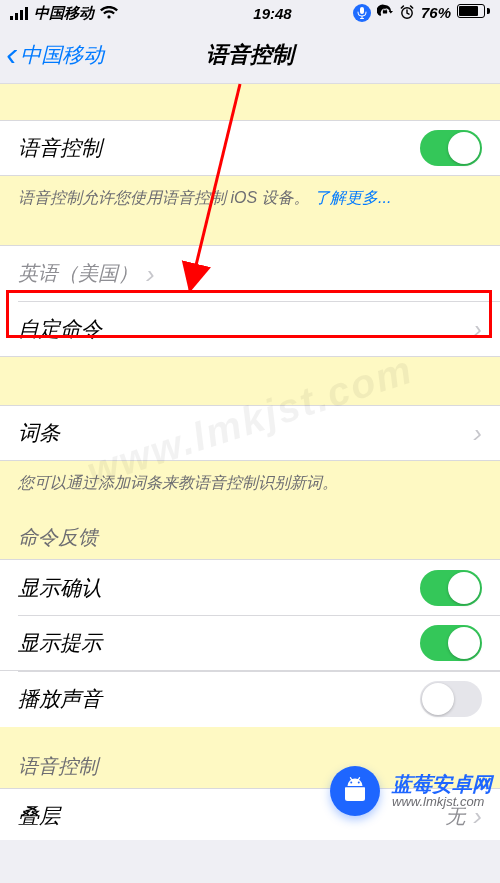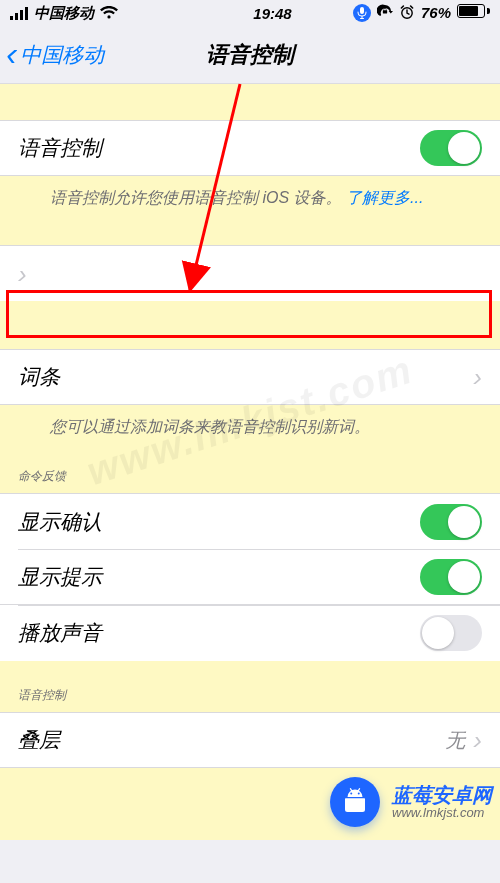--- a/index.html
+++ b/index.html
@@ -30,44 +30,44 @@
   .group { margin-top:36px; }
   .group.first { margin-top:36px; }
   .cell-row { background:#fff; min-height:56px; display:flex; align-items:center; padding:0 18px; font-size:21px; position:relative; }
   .cell-row + .cell-row::before { content:""; position:absolute; left:18px; right:0; top:0; height:1px; background:#d9d9dd; }
   .cell-border-top { border-top:1px solid #d9d9dd; }
   .cell-border-bottom { border-bottom:1px solid #d9d9dd; }
   .cell-label { flex:1; }
   .cell-value { color:#8e8e93; font-size:20px; margin-right:8px; }
   .chevron { color:#c7c7cc; font-size:26px; font-weight:300; line-height:0; }
 
-  .footer-note { padding:10px 18px 0 18px; font-size:16px; color:#6d6d72; line-height:1.45;margin-left:32px; }
+  .footer-note { padding:10px 18px 0 18px; font-size:16px; color:#6d6d72; line-height:1.45; }
   .footer-note a { color:#007aff; text-decoration:none; }
 
-  .header-note { padding:0 26px 8px 18px; font-size:12px; color:#6d6d72; }
+  .header-note { padding:0 26px 8px 18px; font-size:20px; color:#6d6d72; }
 
   
   .switch { width:62px; height:36px; border-radius:18px; position:relative; background:#e5e5ea; }
   .switch.on { background:#34c759; }
   .switch .knob { position:absolute; top:2px; width:32px; height:32px; border-radius:50%; background:#fff; box-shadow:0 1px 3px rgba(0,0,0,0.25); transition:none; }
   .switch .knob { left:2px; }
   .switch.on .knob { left:28px; }
 
   
   .highlight-box { position:absolute; border:3px solid #ff0000; pointer-events:none; }
 
   
   .arrow-svg { position:absolute; pointer-events:none; }
 
   
   .watermark { position:absolute; left:0; right:0; top:0; bottom:0; pointer-events:none; display:flex; align-items:center; justify-content:center; }
   .watermark span { color:rgba(0,0,0,0.05); font-size:40px; font-weight:700; transform:rotate(-18deg); letter-spacing:2px; }
 
   
-  .brand-overlay { position:absolute; right:8px; bottom:13px; display:flex; align-items:center; gap:12px; }
+  .brand-overlay { position:absolute; right:8px; bottom:24px; display:flex; align-items:center; gap:12px; }
   .brand-badge { width:50px; height:50px; border-radius:50%; background:#1e66ff; display:flex; align-items:center; justify-content:center; box-shadow:0 4px 10px rgba(30,102,255,0.35); }
   .brand-badge svg { display:block; }
   .brand-text { display:flex; flex-direction:column; line-height:1.1; }
   .brand-name { font-size:20px; font-weight:700; color:#1e66ff; }
   .brand-url { font-size:13px; color:#6d6d72; }
 
   .mic-circle { width:18px; height:18px; border-radius:50%; background:#1e6cff; display:flex; align-items:center; justify-content:center; }
   .mic-circle svg path { fill:#fff; }
 </style>
 </head>
@@ -136,20 +136,25 @@
         </div>
     </div>
     <div class="footer-note">
       <span>语音控制允许您使用语音控制 iOS 设备。</span>
       <a href="#">了解更多...</a>
     </div>
   </div>
 
   <div class="group">
     <div class="cell-row cell-border-top">
+      <div class="cell-value">英语（美国）</div>
+      <div class="chevron">›</div>
+    </div>
+    <div class="cell-row cell-border-bottom">
+      <div class="cell-label">自定命令</div>
       <div class="chevron">›</div>
     </div>
   </div>
 
   <div class="group" style="margin-top:48px">
     <div class="cell-row cell-border-top cell-border-bottom">
       <div class="cell-label">词条</div>
       <div class="chevron">›</div>
     </div>
     <div class="footer-note">您可以通过添加词条来教语音控制识别新词。</div>

